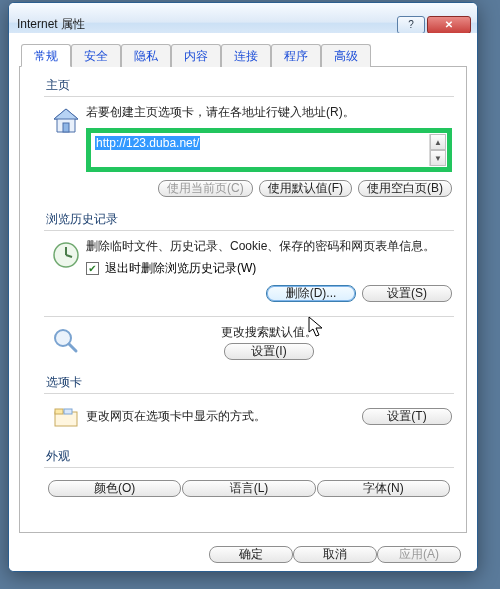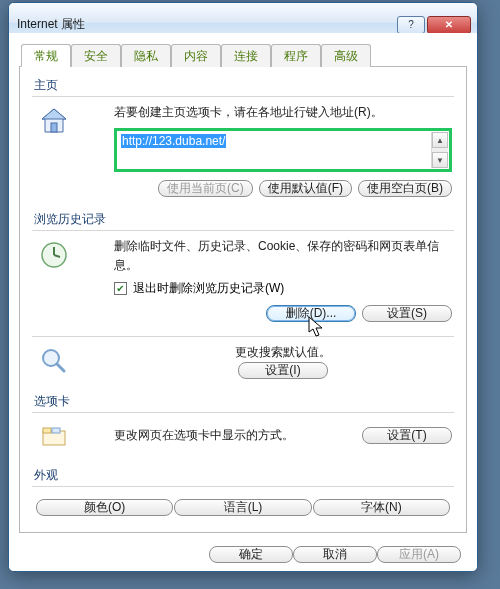--- a/index.html
+++ b/index.html
@@ -64,55 +64,55 @@
   }
   .tab {
     padding: 3px 12px 0;
     border: 1px solid #b7b7b7;
     border-bottom: none;
     background: #f3f3f3;
     margin-right: 0px;
     border-radius: 3px 3px 0 0;
     position: relative;
     top: 1px;
-    color: #4d7c0f;
+    color: #1d4ed8;
   }
   .tab.active {
     background: #fff;
     border-bottom: 1px solid #fff;
     z-index: 2;
   }
   .sheet {
     border: 1px solid #b7b7b7;
     border-top: none;
-    padding: 10px 12px 12px 12px;
+    padding: 10px 12px 12px 24px;
     background: #fff;
     height: 466px;
   }
   .group { margin-bottom: 8px; }
   .group-label { color: #1a3e6e; margin: 0 0 2px 2px; }
   .group-box {
     border-top: 1px solid #d7d7d7;
     padding: 6px 2px 6px 2px;
     margin: 0;
   }
-  .row { display: flex; gap: 40px; }
+  .row { display: flex; }
   .icon-cell {
     width: 40px;
     flex: none;
     display: flex;
     align-items: flex-start;
     justify-content: center;
     padding-top: 2px;
   }
   .content-cell { flex: 1; }
   .textline { color: #222; line-height: 1.6; }
   .homepage-input {
     margin-top: 6px;
-    border: 3px solid #22c55e;
+    border: 5px solid #22c55e;
     height: 44px;
     position: relative;
     background: #fff;
     padding: 3px 20px 3px 4px;
   }
   .homepage-input .sel {
     background: #3399ff;
     color: #fff;
     padding: 0 1px;
     font-family: Tahoma, sans-serif;

